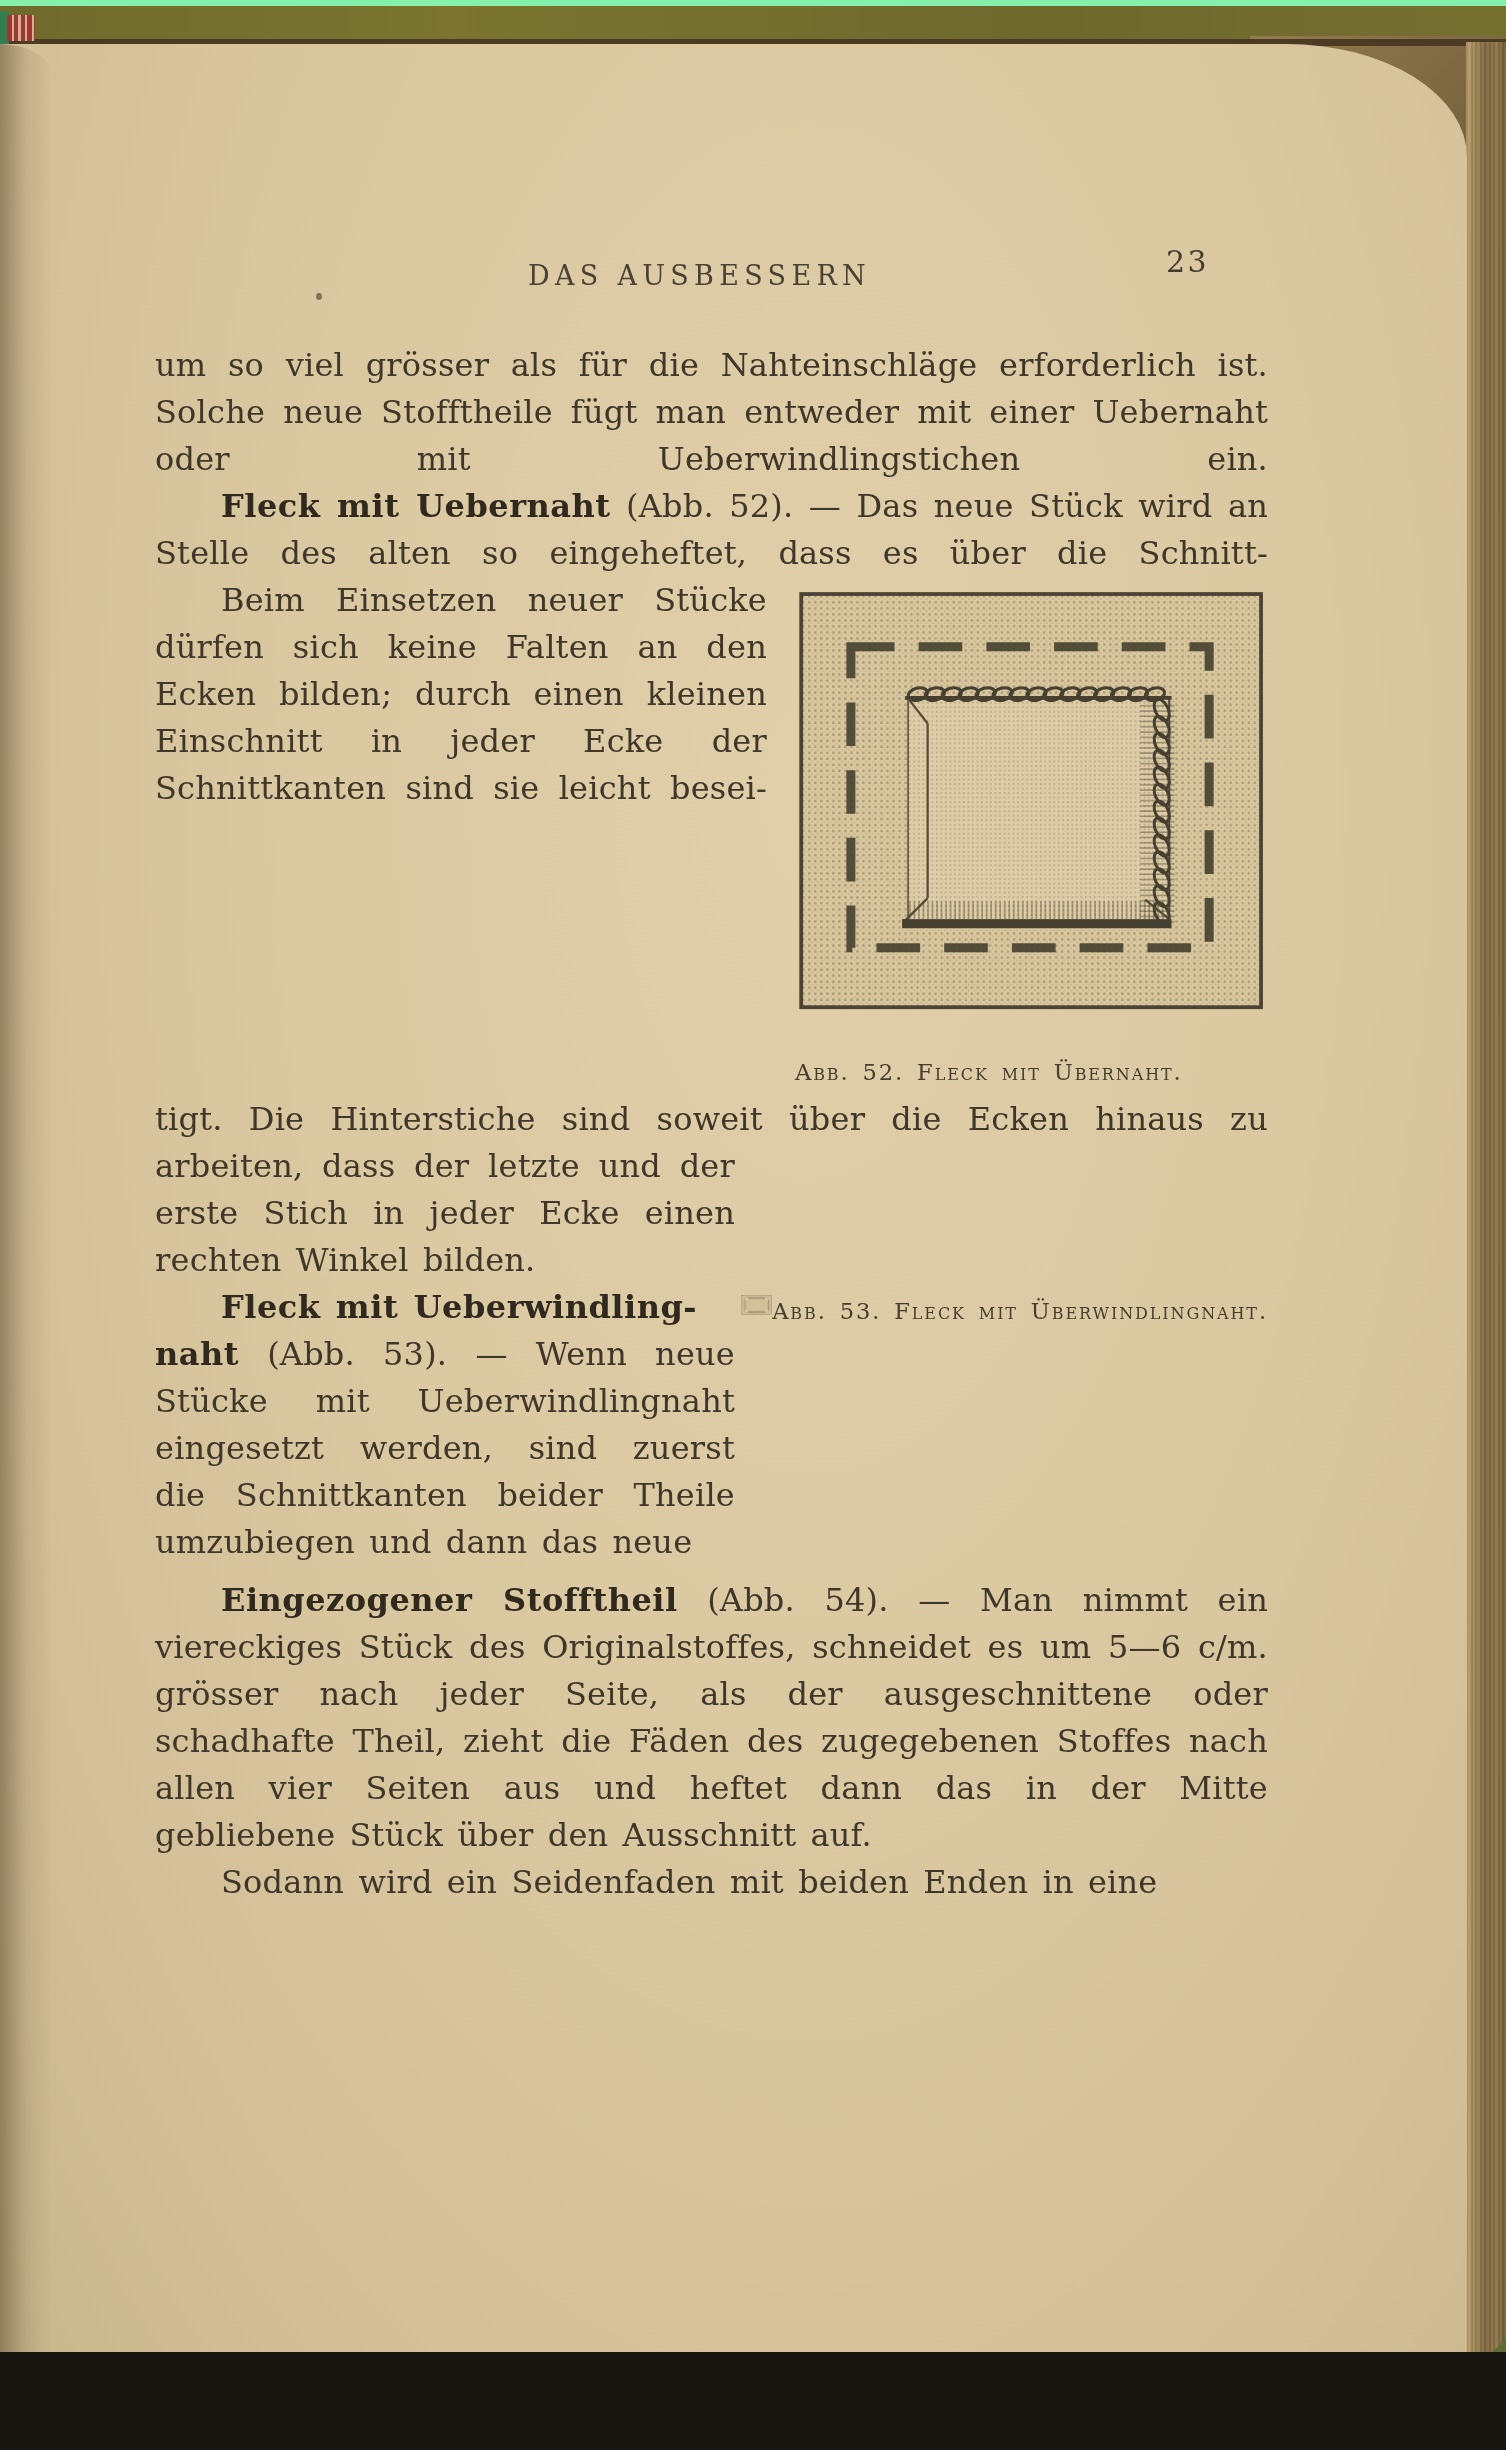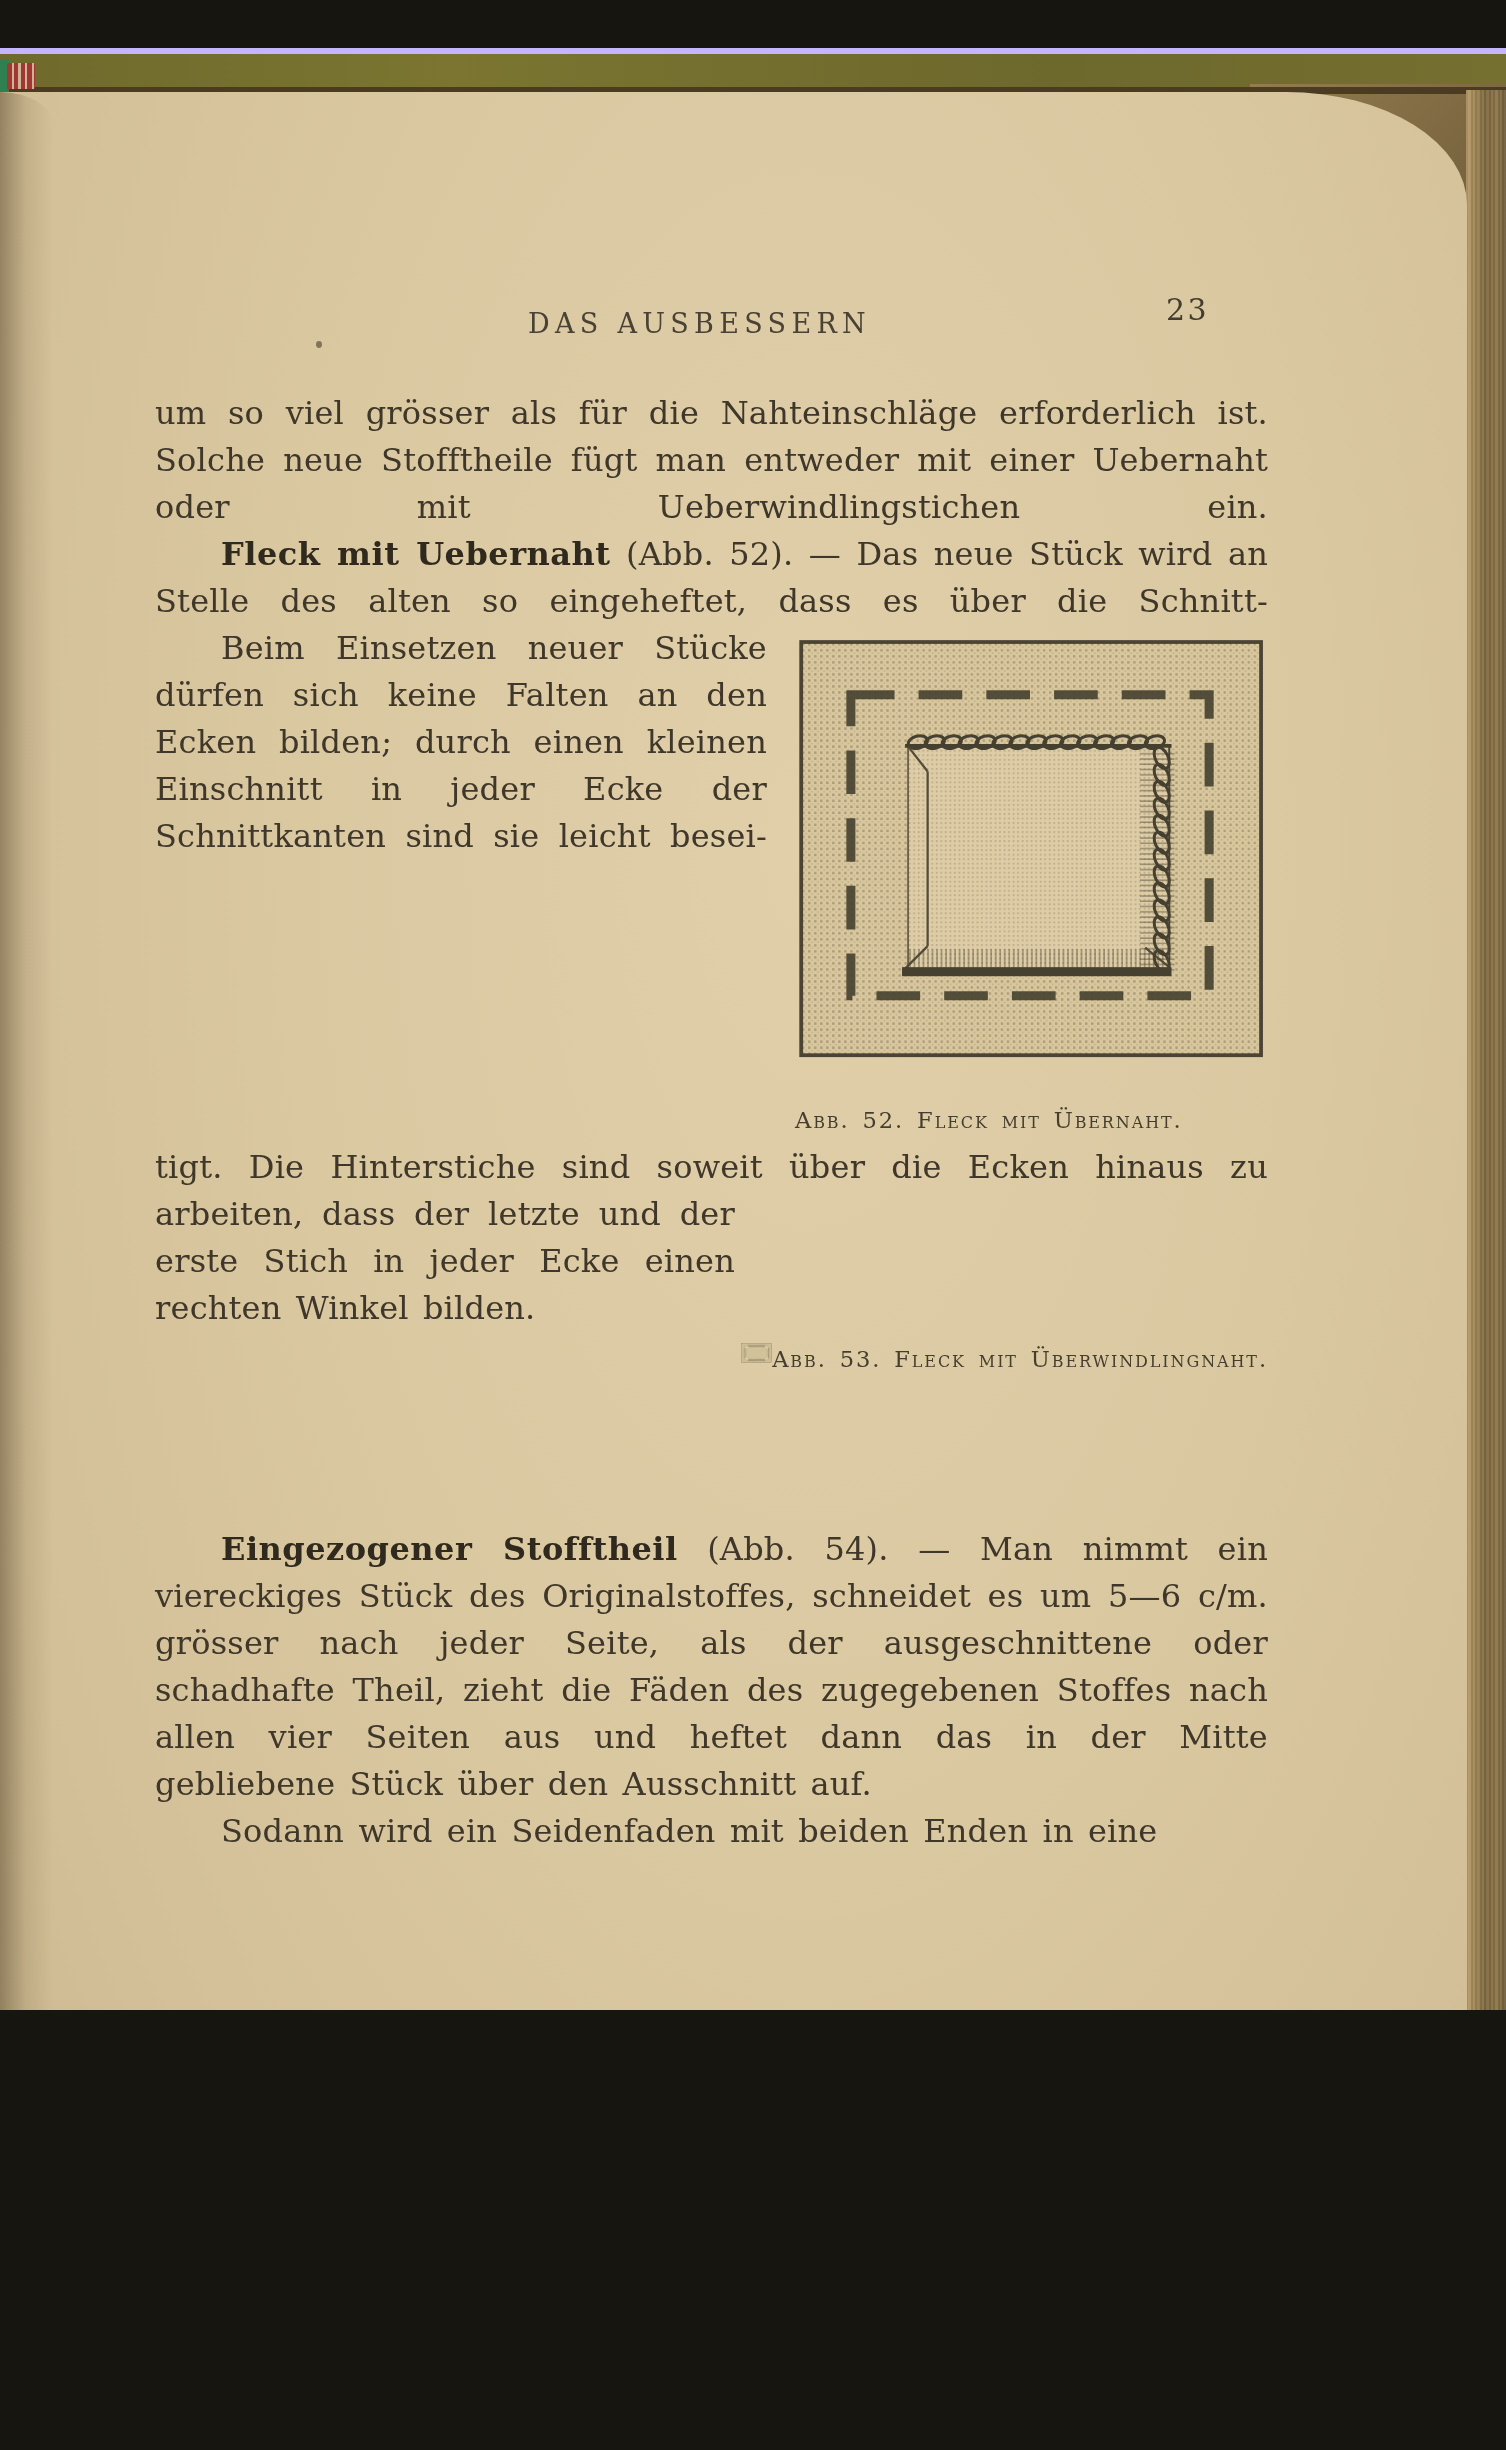--- a/index.html
+++ b/index.html
@@ -1,17 +1,17 @@
 <!DOCTYPE html>
 <html style="font-size:12px"><head>
 <meta charset="utf-8">
 <style>
   html,body{margin:0;padding:0;background:#17150f;}
-  .scene{position:relative;width:1506px;height:1962px;background:#c4b5fd;overflow:hidden;
-         font-family:"DejaVu Serif","Liberation Serif",serif;margin-top:48px;}
+  .scene{position:relative;width:1506px;height:2352px;background:#86efac;overflow:hidden;
+         font-family:"DejaVu Serif","Liberation Serif",serif;}
   
   .cover-olive{position:absolute;left:0;top:6px;width:100%;height:35px;
 making    background:linear-gradient(90deg,#6f6a2c,#7b7531 30%,#6d682c 70%,#757030);}
   .cover-olive{background:linear-gradient(90deg,#6f6a2c,#7b7531 30%,#6d682c 70%,#757030);}
   .cover-edge-line{position:absolute;left:0;top:39px;width:100%;height:6.8px;background:#4a3b22;}
   .cover-brown{position:absolute;right:0;top:36px;width:256px;height:173px;
                background:linear-gradient(135deg,#937c4f,#6e5b39);}
   .fore-edge{position:absolute;left:1466px;top:42px;width:41px;height:2362px;
              background:repeating-linear-gradient(90deg,rgba(0,0,0,.08) 0 2.3px,rgba(255,255,255,.05) 2.3px 4.5px),
              linear-gradient(90deg,#bb9d6e 0%,#a28957 20%,#7e6941 48%,#8d764a 76%,#6c5937 100%);}
@@ -148,20 +148,21 @@
           </svg>
           <figcaption>Abb. 52. Fleck mit Übernaht.</figcaption>
         </figure>
       </div>
 
       <p class="jl">tigt. Die Hinterstiche sind soweit über die Ecken hinaus zu</p>
 
       <div class="row">
         <div class="col2">
           <p>arbeiten, dass der letzte und der erste Stich in jeder Ecke einen rechten Winkel bilden.</p>
+          <p class="ind"><b><span>Fleck mit Ueberwindling-</span><br><span>naht</span></b><span> (Abb. 53). — Wenn neue Stücke mit Ueberwindlingnaht eingesetzt werden, sind zuerst die Schnittkanten beider Theile umzubiegen und dann das neue</span></p>
         </div>
         <figure class="figcol2">
           <svg width="506" height="324" viewBox="0 0 672 430">
             <defs>
               <pattern id="cv53" width="8" height="8" patternUnits="userSpaceOnUse">
                 <rect width="8" height="8" fill="#d7c59c"></rect>
                 <rect x="1.2" y="1.4" width="3" height="3.2" fill="#7e7054" opacity="0.48"></rect>
                 <rect x="5.6" y="5.8" width="1.8" height="2" fill="#7e7054" opacity="0.3"></rect>
               </pattern>
               <pattern id="pt53" width="5" height="5" patternUnits="userSpaceOnUse">

